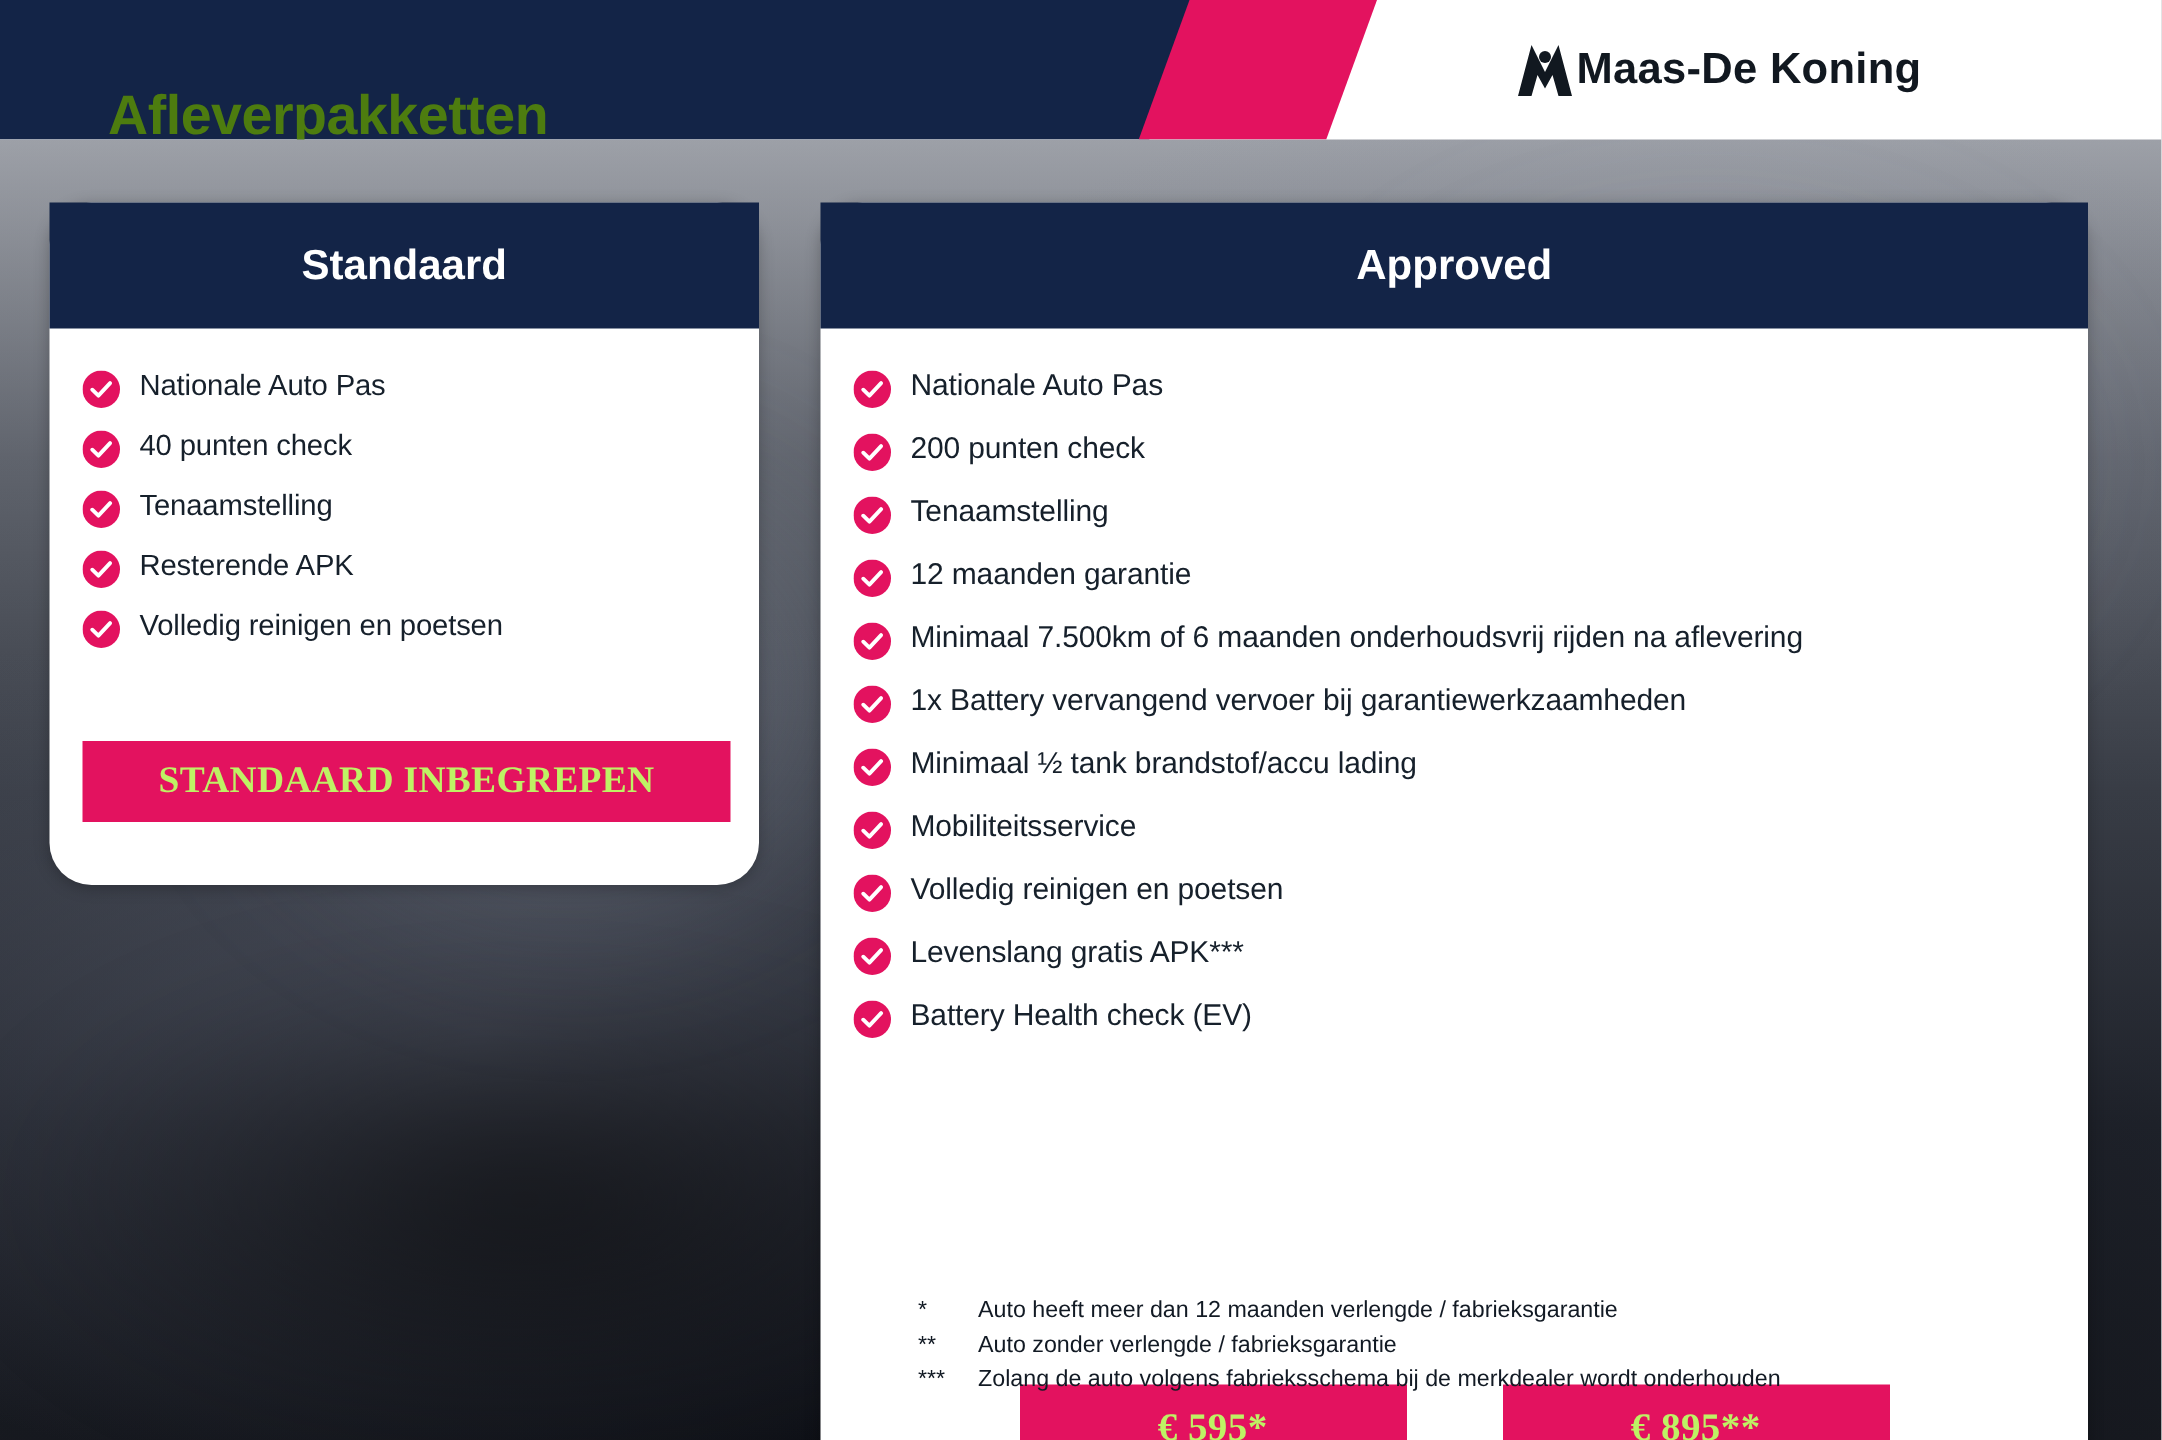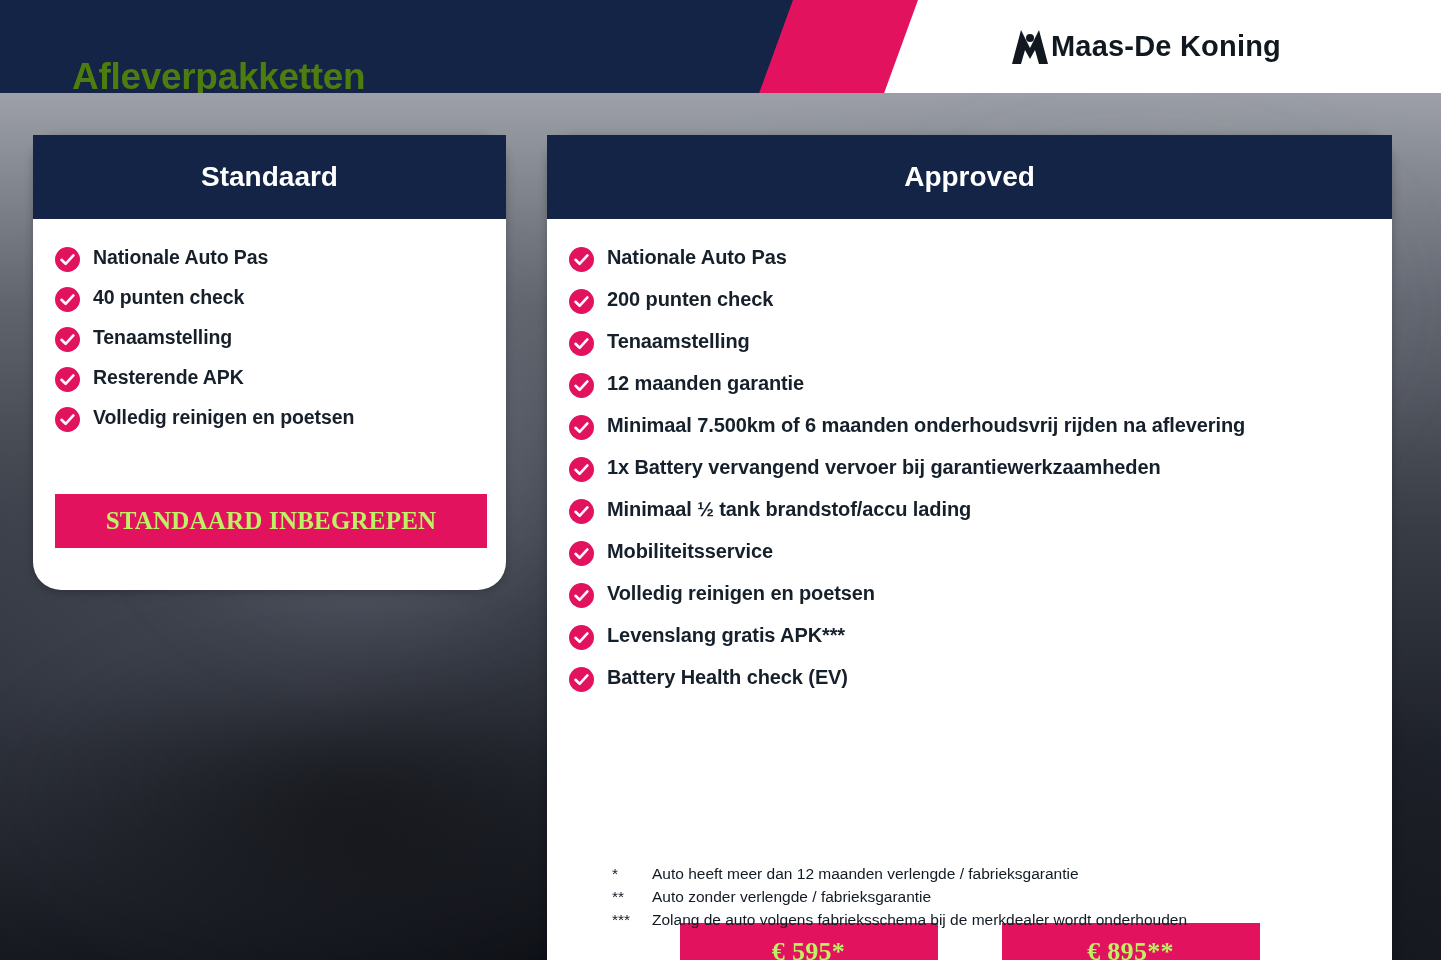--- a/index.html
+++ b/index.html
@@ -144,21 +144,21 @@
   }
   .check {
     flex: 0 0 auto;
     width: 25px;
     height: 25px;
     margin-top: 2px;
   }
   .feature-text {
     color: #16202b;
     font-size: 19.5px;
-    font-weight: bold;
+    font-weight: normal;
     line-height: 25px;
     letter-spacing: -0.1px;
   }
   .card-approved .feature-text { font-size: 20px; }
   .card-approved .feature { margin-bottom: 15px; }
 
   
   .btn-pink {
     background: #e3125f;
     color: #bef264;

